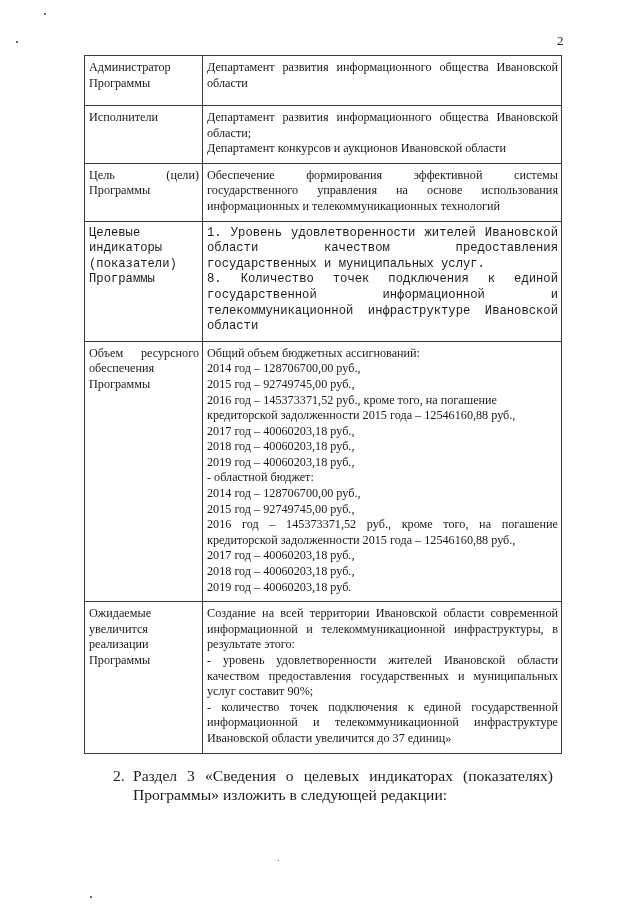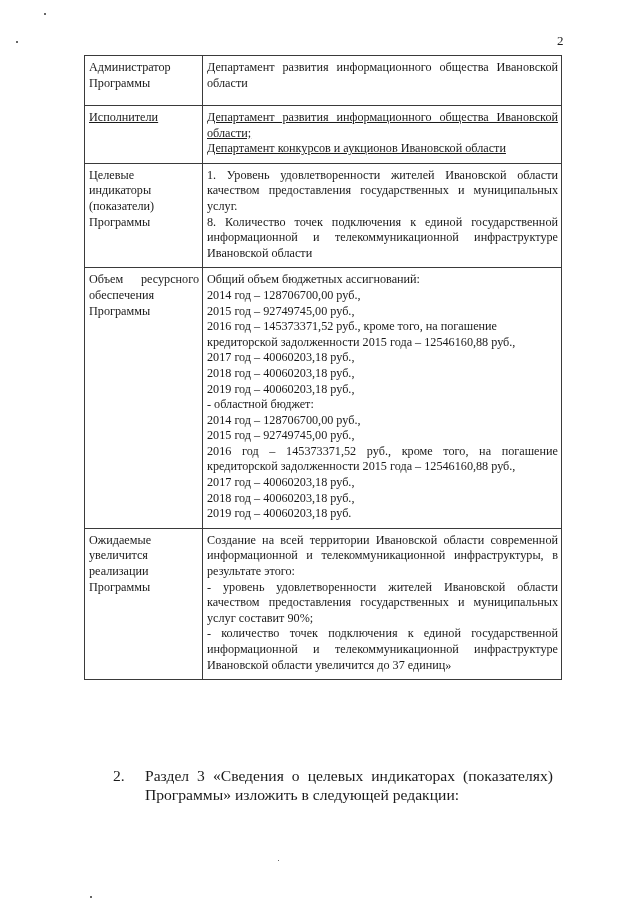--- a/index.html
+++ b/index.html
@@ -48,40 +48,40 @@
     }
     .label-justified {
       text-align: justify;
       text-align-last: auto;
     }
     .line {
       display: block;
     }
     .row-admin td { height: 39px; margin-top: 12px; }
     .row-resp td { height: 32px; }
-    .row-exec td { height: 42px; text-decoration: underline; }
+    .row-exec td { height: 42px; }
     .row-goal td { height: 42px; }
-    .row-ind td { height: 91px; }
+    .row-ind td { height: 91px; font-family: Liberation Mono, monospace; }
     .row-budget td { height: 237px; }
     .row-results td { height: 130px; }
     .section-item {
       position: absolute;
       top: 766px;
       left: 113px;
       width: 440px;
       font-size: 15.6px;
       line-height: 19px;
     }
     .section-item .num {
       position: absolute;
       left: 0;
       top: 0;
     }
     .section-item .text {
-      margin-left: 32px;
+      margin-left: 20px;
       text-align: justify;
       text-align-last: left;
     }
   </style>
 </head>
 <body>
 
 <div class="speck" style="top:13px;left:44px;width:2px;height:2px;"></div>
 <div class="speck" style="top:41px;left:16px;width:2px;height:2px;"></div>
 <div class="speck" style="top:860px;left:278px;width:1px;height:1px;"></div>
@@ -95,20 +95,26 @@
       <td class="label">Администратор Программы</td>
       <td class="value">
         <span class="line">Департамент развития информационного общества Ивановской области</span>
       </td>
     </tr>
     <tr class="row-exec">
       <td class="label">Исполнители</td>
       <td class="value">
         <span class="line">Департамент развития информационного общества Ивановской области;</span>
         <span class="line">Департамент конкурсов и аукционов Ивановской области</span>
+      </td>
+    </tr>
+    <tr class="row-goal">
+      <td class="label label-justified">Цель (цели) Программы</td>
+      <td class="value">
+        <span class="line">Обеспечение формирования эффективной системы государственного управления на основе использования информационных и телекоммуникационных технологий</span>
       </td>
     </tr>
     <tr class="row-ind">
       <td class="label">Целевые индикаторы (показатели) Программы</td>
       <td class="value">
         <span class="line">1. Уровень удовлетворенности жителей Ивановской области качеством предоставления государственных и муниципальных услуг.</span>
         <span class="line">8. Количество точек подключения к единой государственной информационной и телекоммуникационной инфраструктуре Ивановской области</span>
       </td>
     </tr>
     <tr class="row-budget">

